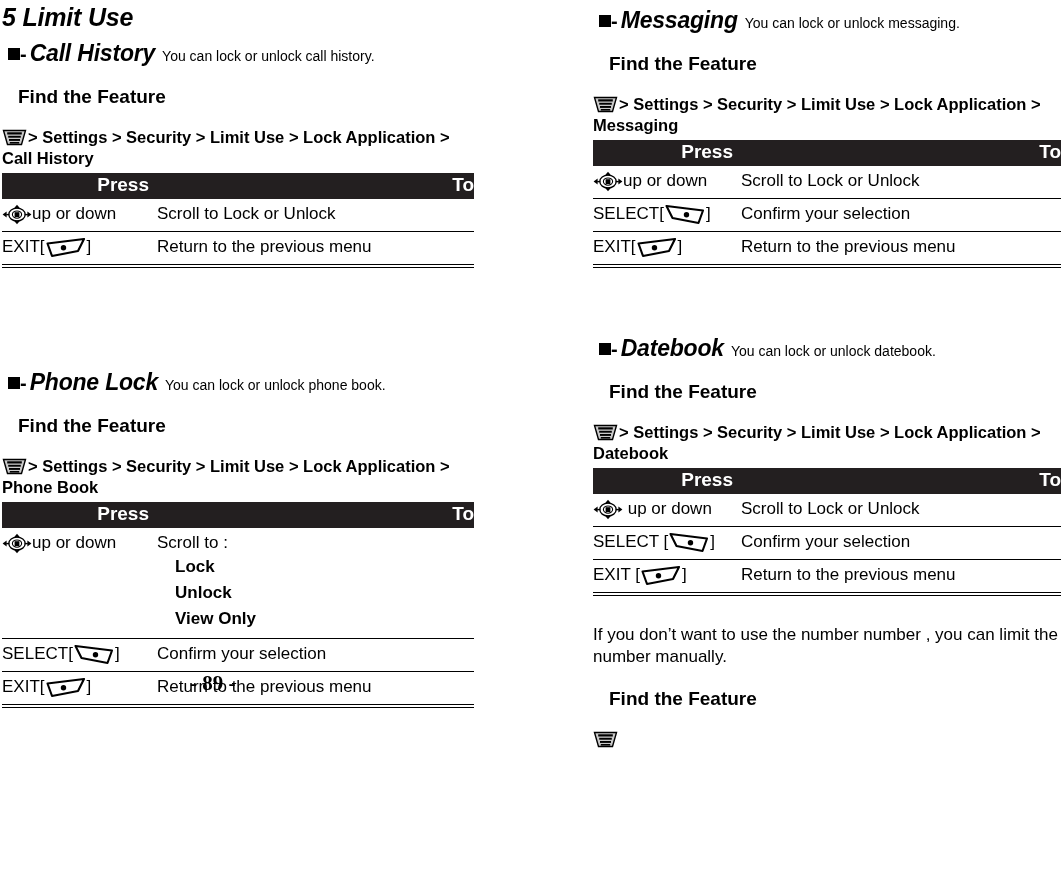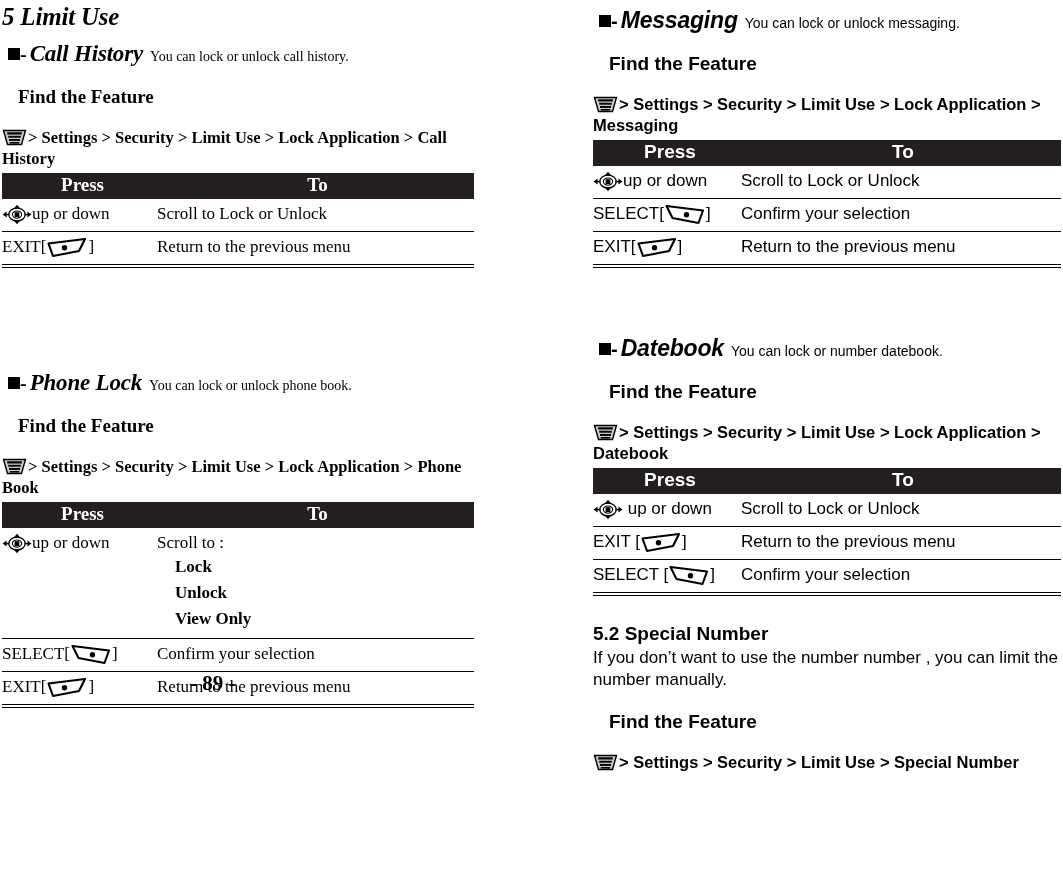--- a/index.html
+++ b/index.html
@@ -20,21 +20,21 @@
     width: 1063px;
     height: 882px;
   }
   .col {
     position: absolute;
     top: 0;
   }
   .col-left  { left: 0px;   width: 531px; }
   .col-right { left: 531px; width: 532px; }
 
-  .inner-left  { padding: 0 0 0 2px; width: 472px; font-family: Liberation Serif, serif; }
+  .inner-left  { padding: 0 0 0 2px; width: 472px; }
   .inner-right { padding: 0 0 0 62px; width: 468px; }
 
   h1.chapter {
     font-size: 25px;
     font-weight: bold;
     font-style: italic;
     margin: 0;
     padding: 3px 0 0 0;
     line-height: 28px;
     letter-spacing: -0.2px;
@@ -134,21 +134,21 @@
     width: 100%;
     margin: 0;
     padding: 0;
     table-layout: fixed;
   }
   table.press-table tr.hdr {
     background: #231f20;
     color: #ffffff;
   }
   table.press-table tr.hdr th {
-    text-align: center;
+    text-align: right;
     font-size: 19px;
     font-weight: bold;
     padding: 1px 0 3px 12px;
     border: 0;
   }
   table.press-table tr.hdr th.c1 { padding-left: 14px; }
   table.press-table td {
     font-size: 17px;
     font-weight: normal;
     vertical-align: top;
@@ -403,21 +403,21 @@
           <td class="c2">Return to the previous menu</td>
         </tr>
       </tbody>
           </table>
       <div class="tbl-end"></div>
     </div>
 
     <div class="gap-md"></div>
 
     <p class="topic-line">
-      <span class="bullet-sq"></span><span class="dash">-</span><span class="topic-name">Datebook</span><span class="topic-desc">You can lock or number datebook.</span>
+      <span class="bullet-sq"></span><span class="dash">-</span><span class="topic-name">Datebook</span><span class="topic-desc">You can lock or unlock datebook.</span>
     </p>
 
     <p class="feature-head">Find the Feature</p>
 
     <p class="path-line">
       <span class="menu-icon">
         <svg width="25" height="17" viewBox="0 0 25 17">
               <use href="#ico-menu"></use>
             </svg>
       </span><span>&gt; Settings &gt; Security &gt; Limit Use &gt; Lock Application &gt; Datebook</span>
@@ -438,56 +438,55 @@
           <td>
             <span class="nav-icon">
               <svg width="30" height="21" viewBox="0 0 30 21">
                       <use href="#ico-nav"></use>
                     </svg></span>&nbsp;<span>up or down</span>
           </td>
           <td class="c2">Scroll to Lock or Unlock</td>
         </tr>
         <tr>
           <td>
+            <span>SELECT</span>
+            <span>[</span><span class="key-icon">
+              <svg width="42" height="21" viewBox="0 0 42 21">
+                      <use href="#ico-select"></use>
+                    </svg></span><span>]</span>
+          </td>
+          <td class="c2">Confirm your selection</td>
+        </tr>
+        <tr>
+          <td>
             <span>EXIT</span>
             <span>[</span><span class="key-icon">
               <svg width="42" height="21" viewBox="0 0 42 21">
                       <use href="#ico-exit"></use>
                     </svg></span><span>]</span>
           </td>
           <td class="c2">Return to the previous menu</td>
-        </tr>
-        <tr>
-          <td>
-            <span>SELECT</span>
-            <span>[</span><span class="key-icon">
-              <svg width="42" height="21" viewBox="0 0 42 21">
-                      <use href="#ico-select"></use>
-                    </svg></span><span>]</span>
-          </td>
-          <td class="c2">Confirm your selection</td>
         </tr>
       </tbody>
           </table>
       <div class="tbl-end"></div>
     </div>
 
     <div class="gap-sm"></div>
 
-    <h2 class="section" style="padding-top:0">5.2 Special Number</h2>
 
     <p class="para">If you don’t want  to use the number number , you can limit the number manually.</p>
 
     <p class="feature-head" style="padding-top:3px">Find the Feature</p>
 
     <p class="path-line">
       <span class="menu-icon">
         <svg width="25" height="17" viewBox="0 0 25 17">
               <use href="#ico-menu"></use>
             </svg>
-      </span><span>&gt; Settings &gt; Security &gt; Limit Use &gt;  Special Number</span>
+      </span>
     </p>
 
    </div>
 
   </div>
 
 </div>
 
 </body></html>

